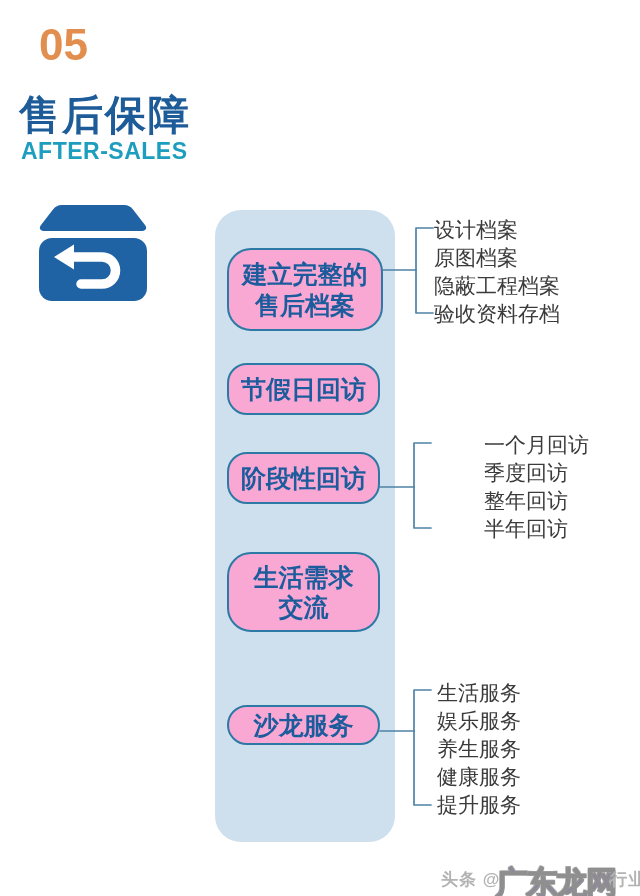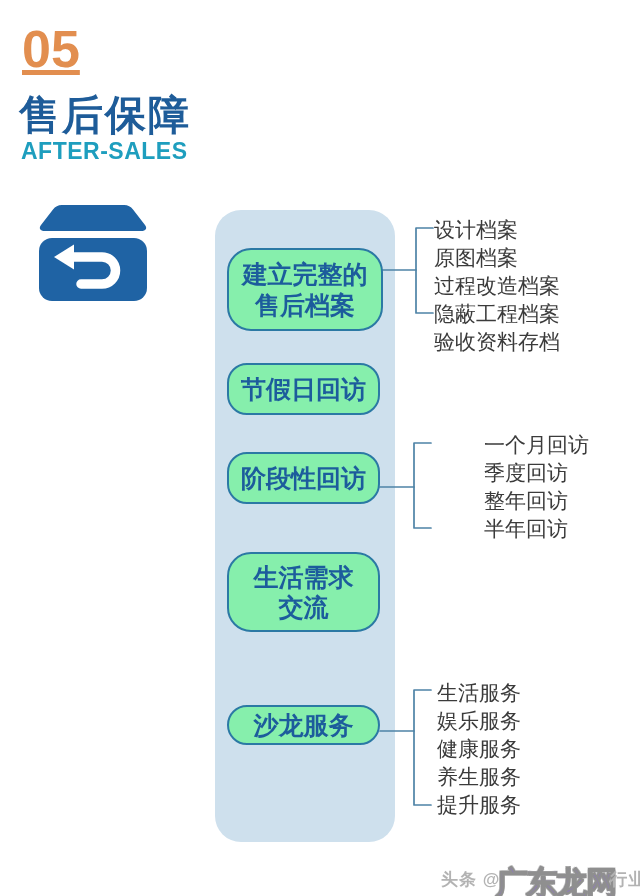--- a/index.html
+++ b/index.html
@@ -8,24 +8,23 @@
     font-family: "Liberation Sans", sans-serif;
     background: #ffffff;
     position: relative;
     width: 640px; height: 896px;
     overflow: hidden;
   }
   .abs { position: absolute; }
 
   
   .num {
-    left: 22px; top: 22px;
-    font-size: 52px; line-height: 1.05; font-weight: 600;
+    left: 39px; top: 22px;
+    font-size: 44px; line-height: 1.05; font-weight: 600;
     color: #E28E4F;
-    text-decoration: underline;
   }
   .title {
     left: 19px; top: 88px;
     font-size: 41px; font-weight: 700;
     color: #1E5C99; letter-spacing: 2px;
   }
   .subtitle {
     left: 21px; top: 138px;
     font-size: 23px; font-weight: 700;
     color: #1E9EBE; letter-spacing: 0.5px;
@@ -36,21 +35,21 @@
 
   
   .spine {
     left: 215px; top: 210px; width: 180px; height: 632px;
     background: #CEE0ED; border-radius: 26px;
   }
 
   
   .node {
     left: 227px; width: 153px;
-    background: #86efac;
+    background: #f9a8d4;
     border: 2px solid #2B79A4;
     border-radius: 20px;
     color: #1C5C9C; font-weight: 700; font-size: 25px;
     display: flex; flex-direction: column;
     align-items: center; justify-content: center;
     text-align: center; line-height: 1.22;
   }
   .node-1 { top: 248px; height: 83px; width: 156px; border-radius: 24px; }
   .node-2 { top: 363px; height: 52px; }
   .node-3 { top: 452px; height: 52px; }
@@ -129,37 +128,36 @@
   <span>生活需求</span>
   <span>交流</span>
 </div>
 <div class="abs node node-5">
   <span>沙龙服务</span>
 </div>
 
 <ul class="abs items items-1">
   <li>设计档案</li>
   <li>原图档案</li>
-  <li>过程改造档案</li>
   <li>隐蔽工程档案</li>
   <li>验收资料存档</li>
 </ul>
 
 <ul class="abs items items-2">
   <li>一个月回访</li>
   <li>季度回访</li>
   <li>整年回访</li>
   <li>半年回访</li>
 </ul>
 
 <ul class="abs items items-3">
   <li>生活服务</li>
   <li>娱乐服务</li>
+  <li>养生服务</li>
   <li>健康服务</li>
-  <li>养生服务</li>
   <li>提升服务</li>
 </ul>
 
 <div class="abs watermark">
   <span class="wm-gray">头条 @</span>
   <span class="wm-overlay">广东龙网</span>
   <span class="wm-gray">行业</span>
 </div>
 
 </body></html>

